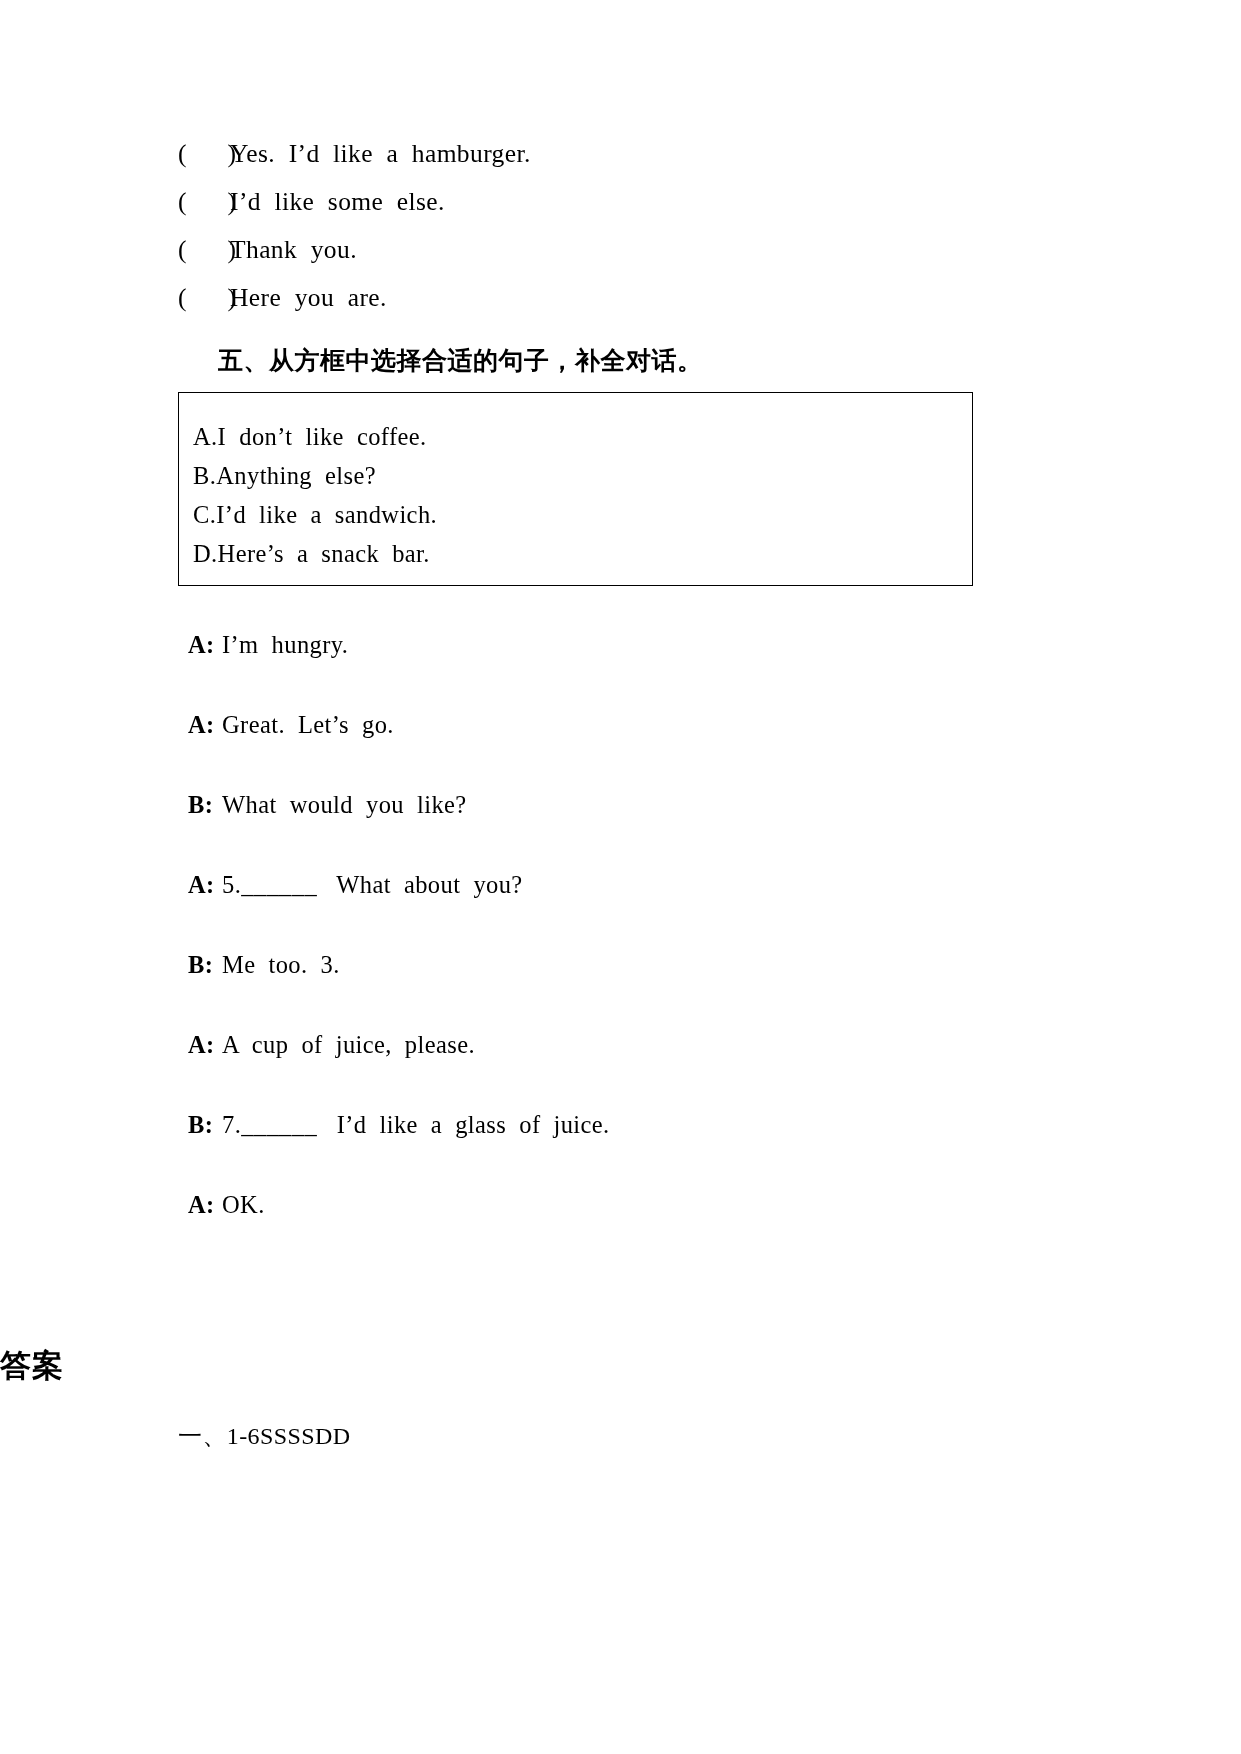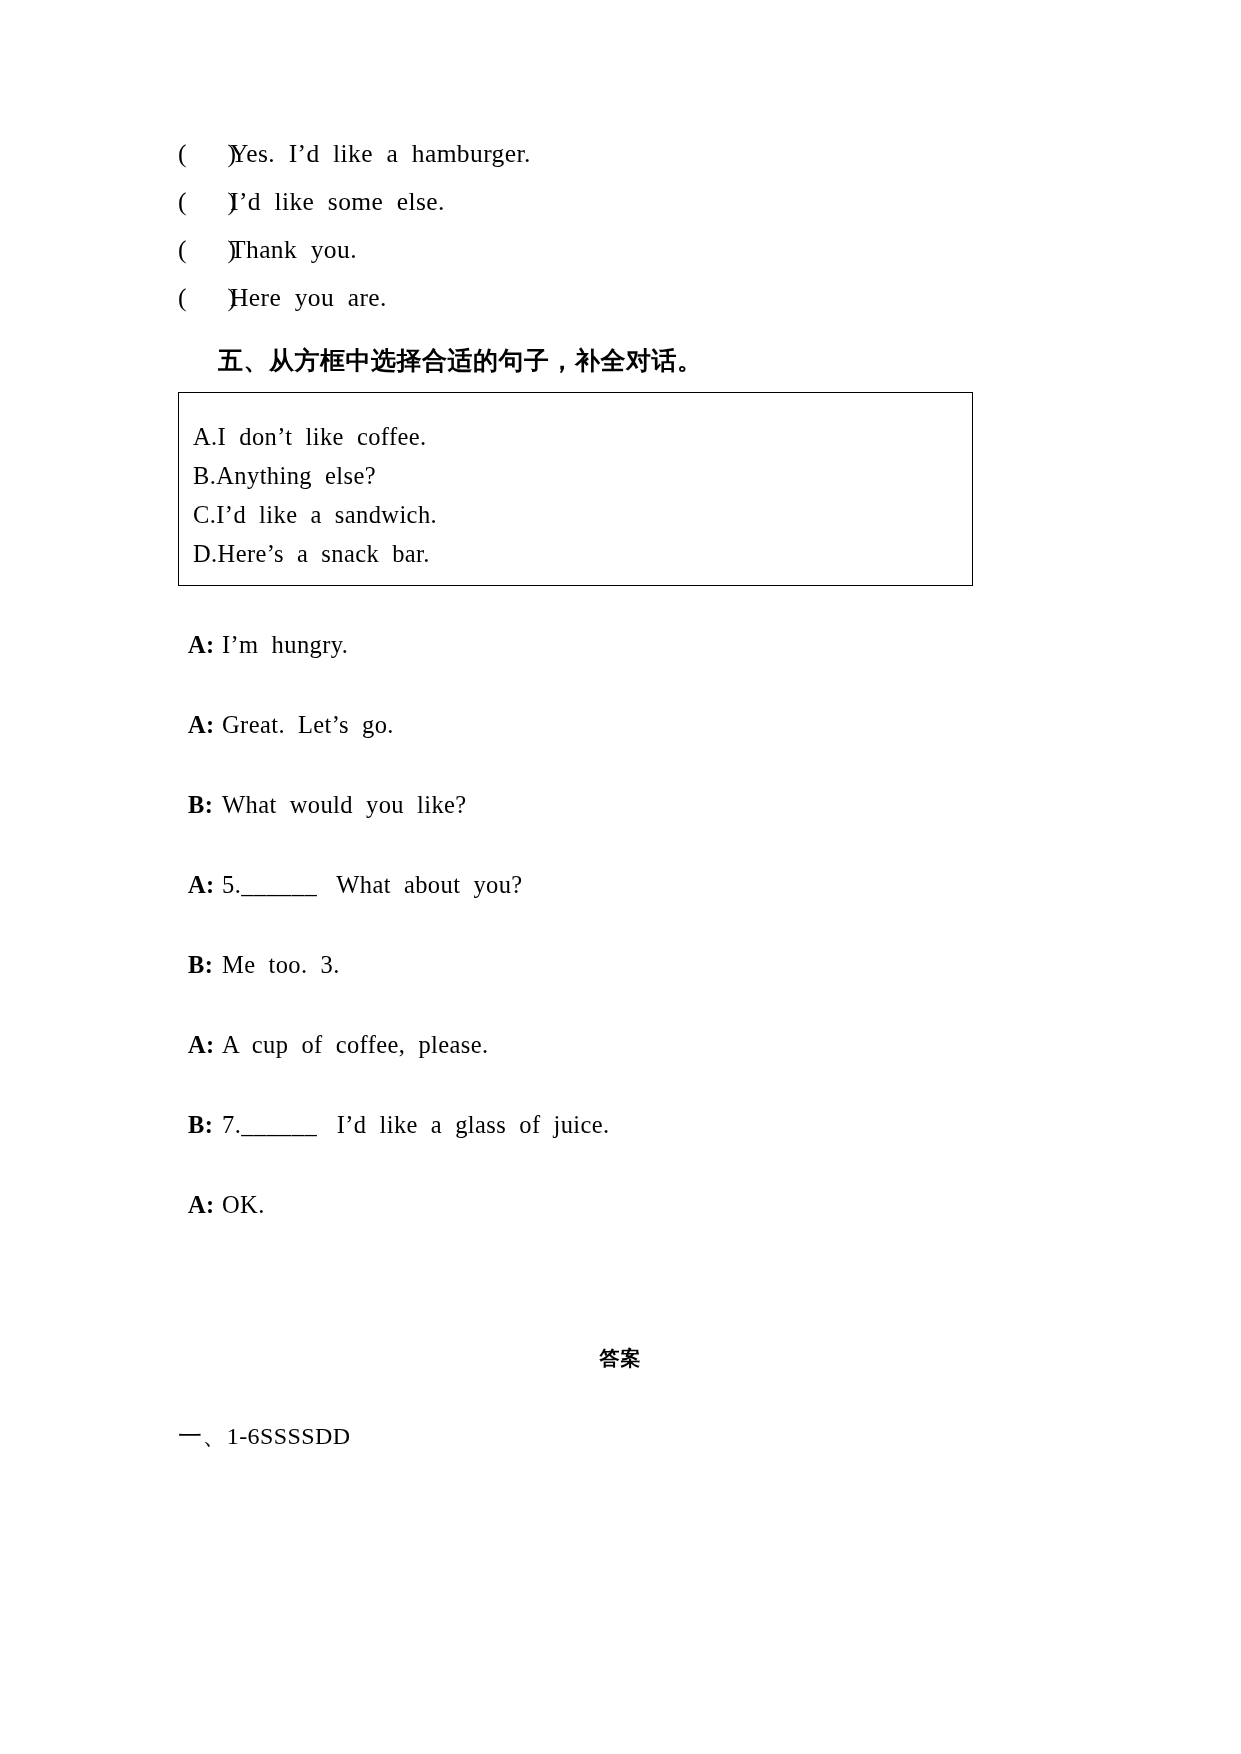--- a/index.html
+++ b/index.html
@@ -71,24 +71,24 @@
     white-space: pre;
     padding-left: 10px;
     margin-top: 37px;
   }
   .spk {
     font-weight: bold;
     display: inline-block;
     width: 34px;
   }
   .answers-title {
-    text-align: center;
+    text-align: left;
     font-family: "DejaVu Sans", sans-serif;
     font-weight: bold;
-    font-size: 20px;
+    font-size: 31px;
     letter-spacing: 1px;
     margin: 0;
     position: absolute;
     left: 0;
     right: 0;
     top: 1345px;
   }
   .answer-line {
     position: absolute;
     left: 178px;
@@ -119,21 +119,21 @@
     <div class="box-line">C.I’d  like  a  sandwich.</div>
     <div class="box-line">D.Here’s  a  snack  bar.</div>
   </div>
 
   <div class="dialog">
     <div class="dialog-line"><span class="spk">A:</span><span>I’m  hungry.</span></div>
     <div class="dialog-line"><span class="spk">A:</span><span>Great.  Let’s  go.</span></div>
     <div class="dialog-line"><span class="spk">B:</span><span>What  would  you  like?</span></div>
     <div class="dialog-line"><span class="spk">A:</span><span>5.______   What  about  you?</span></div>
     <div class="dialog-line"><span class="spk">B:</span><span>Me  too.  3.</span></div>
-    <div class="dialog-line"><span class="spk">A:</span><span>A  cup  of  coffee,  please.</span></div>
+    <div class="dialog-line"><span class="spk">A:</span><span>A  cup  of  juice,  please.</span></div>
     <div class="dialog-line"><span class="spk">B:</span><span>7.______   I’d  like  a  glass  of  juice.</span></div>
     <div class="dialog-line"><span class="spk">A:</span><span>OK.</span></div>
   </div>
 
 </div>
 
 <div class="answers-title">答案</div>
 <div class="answer-line">一、1-6SSSSDD</div>
 
 </body></html>

